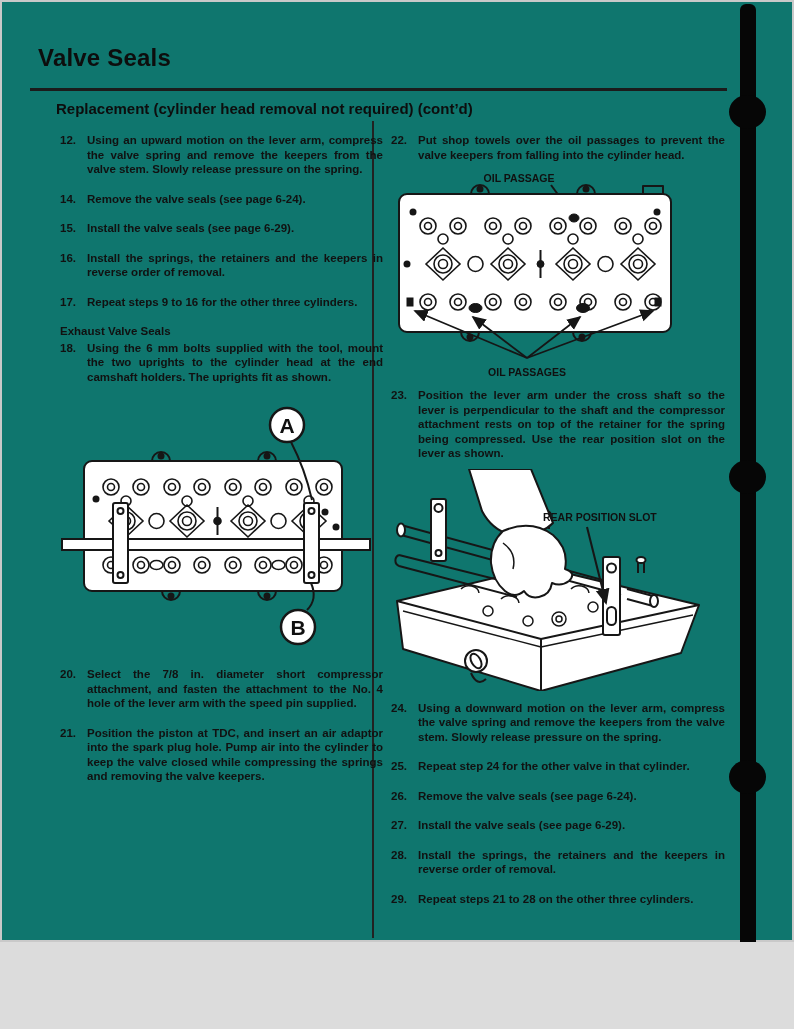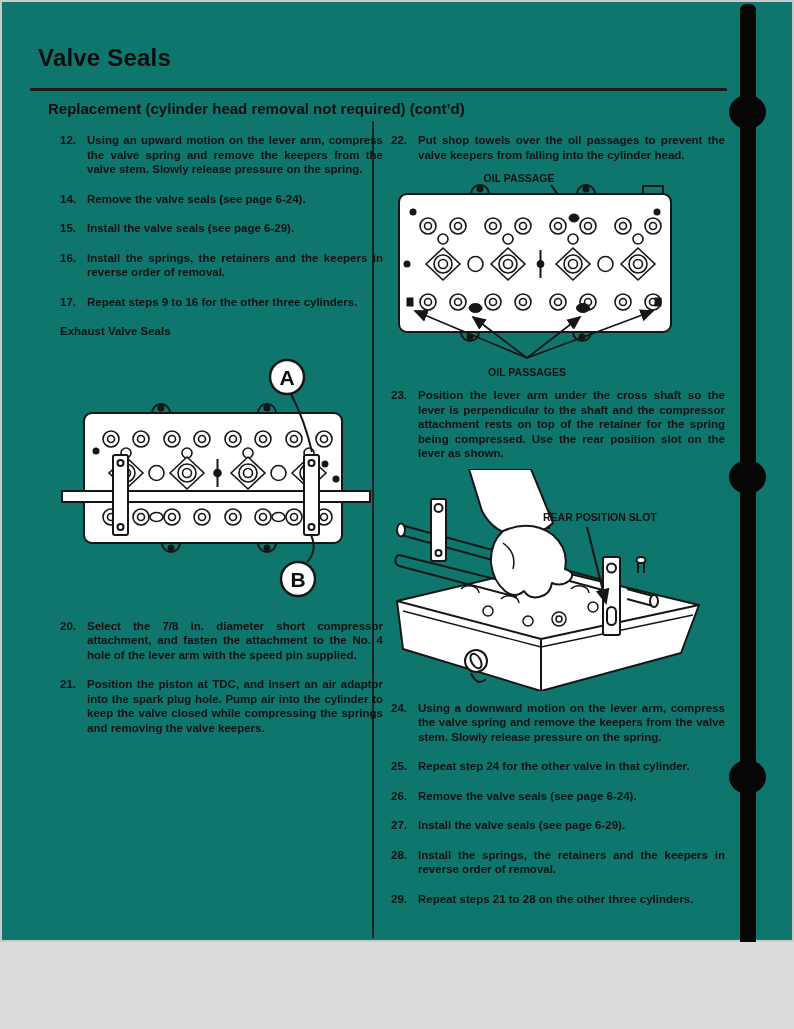--- a/index.html
+++ b/index.html
@@ -10,21 +10,21 @@
     overflow:hidden; box-shadow: inset 0 0 0 2px #c9c9c9;
   }
   .title {
     position:absolute; left:38px; top:44px;
     font-size:24px; font-weight:bold; letter-spacing:.2px; color:#0d0d0d;
   }
   .title-rule {
     position:absolute; left:30px; top:88px; width:697px; height:3px; background:#1b1b1b;
   }
   .heading {
-    position:absolute; left:48px; top:100px;
+    position:absolute; left:56px; top:100px;
     font-size:15px; font-weight:bold; color:#0d0d0d;
   }
   .divider { position:absolute; left:372px; top:121px; width:2px; height:817px; background:#222; }
   .col { position:absolute; top:133px; }
   .col-left  { left:60px;  width:323px; }
   .col-right { left:391px; width:334px; }
   .step { display:flex; margin-bottom:15px; font-size:11.5px; font-weight:bold; line-height:14.5px; }
   .step .num { flex:0 0 27px; }
   .step .txt { flex:1; text-align:justify; }
   .subhead { font-size:11.5px; font-weight:bold; line-height:14.5px; margin:15px 0 2px 0; }
@@ -82,20 +82,24 @@
       <span class="num">16.</span>
       <span class="txt">Install the springs, the retainers and the keepers in reverse order of removal.</span>
     </div>
     <div class="step">
       <span class="num">17.</span>
       <span class="txt">Repeat steps 9 to 16 for the other three cylinders.</span>
     </div>
 
     <div class="subhead">Exhaust Valve Seals</div>
 
+    <div class="step">
+      <span class="num">18.</span>
+      <span class="txt">Using the 6 mm bolts supplied with the tool, mount the two uprights to the cylinder head at the end camshaft holders. The uprights fit as shown.</span>
+    </div>
 
     <figure class="fig-ab">
       <svg width="312" height="252" viewBox="0 0 312 252">
         <g fill="none" stroke="#161616" stroke-width="2" stroke-linejoin="round">
 
           <rect x="24" y="62" width="258" height="130" rx="8" fill="#fff"></rect>
 
           <path d="M92,62 a9,9 0 0 1 18,0"></path>
           <path d="M198,62 a9,9 0 0 1 18,0"></path>
           <path d="M102,192 a9,9 0 0 0 18,0"></path>

